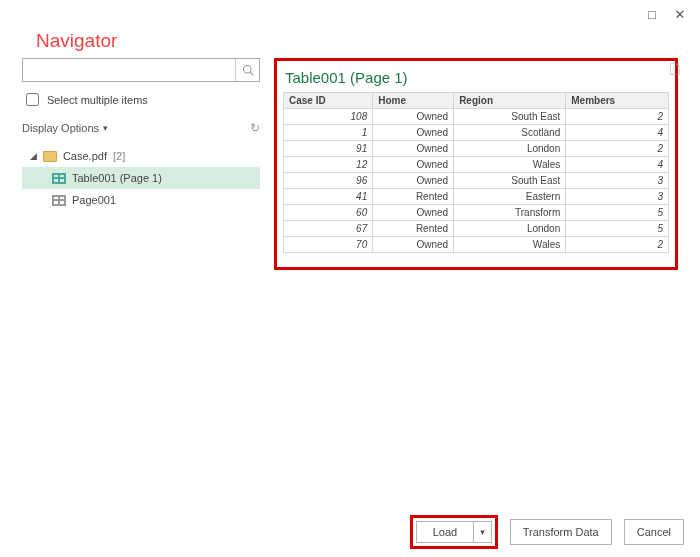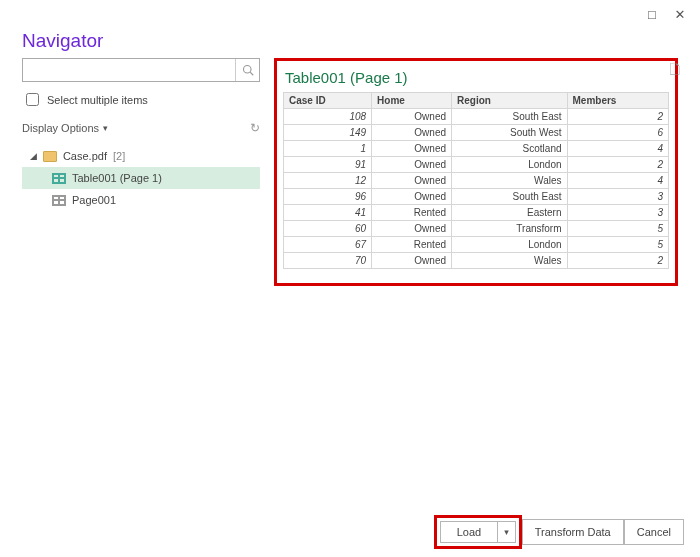--- a/index.html
+++ b/index.html
@@ -1,19 +1,19 @@
 <!DOCTYPE html>
 <html><head>
 <meta charset="utf-8">
 <style>
 * { box-sizing: border-box; font-family: "Segoe UI", Arial, sans-serif; }
 body { margin: 0; background: #fff; width: 700px; height: 557px; position: relative; font-size: 11px; color: #444; }
 .titlebar { height: 28px; display: flex; justify-content: flex-end; align-items: center; padding-right: 6px; }
 .titlebar span { width: 28px; text-align: center; font-size: 13px; color: #555; }
-.header { padding: 2px 22px 6px; font-size: 19px; color: #6d28d9; font-weight: 400; }
+.header { padding: 2px 36px 6px; font-size: 19px; color: #ef4444; font-weight: 400; }
 .body { display: flex; padding: 0 22px; }
 .left { width: 238px; flex-shrink: 0; }
 .searchwrap { display: flex; border: 1px solid #aaa; height: 24px; }
 .searchwrap input { flex: 1; border: none; outline: none; padding: 0 4px; font-size: 11px; }
 .searchbtn { width: 24px; display: flex; align-items: center; justify-content: center; border-left: 1px solid #ccc; color: #999; }
 .checkrow { display: flex; align-items: center; gap: 5px; margin: 8px 0 8px 0; }
 .checkrow input { width: 13px; height: 13px; }
 .dispopt { display: flex; align-items: center; justify-content: space-between; height: 22px; color: #555; }
 .dispopt .lbl { display: flex; align-items: center; gap: 4px; }
 .tree { margin-top: 6px; }
@@ -30,21 +30,21 @@
 .caret { color: #555; font-size: 9px; }
 .right { flex: 1; padding-left: 14px; position: relative; }
 .previewbox { border: 3px solid #d40000; padding: 6px 6px 14px 6px; }
 .previewtitle { color: #1a7a4a; font-size: 15px; margin: 2px 0 6px 2px; }
 .datatable { border-collapse: collapse; width: 100%; font-size: 10px; }
 .datatable th, .datatable td { border: 1px solid #d6d6d6; padding: 2px 5px; height: 16px; }
 .datatable th { background: #f1f1f1; font-weight: 600; text-align: left; }
 .datatable td.num { text-align: right; font-style: italic; }
 .datatable td.txt { text-align: right; }
 .refresh-right { position: absolute; right: -2px; top: 2px; color: #888; font-size: 13px; }
-.footer { position: absolute; bottom: 8px; right: 16px; display: flex; align-items: center; }
+.footer { position: absolute; bottom: 8px; right: 16px; display: flex; align-items: center; gap: 12px; }
 .loadgrp { display: flex; border: 3px solid #d40000; padding: 3px; }
 .btn { border: 1px solid #b5b5b5; background: #fff; height: 22px; padding: 12px 12px; display: flex; align-items: center; font-size: 11px; }
 .loadbtn { padding: 0 16px; }
 .loaddd { border-left: none; padding: 0 6px; }
 .water { position: absolute; bottom: 24px; right: 16px; color: #bbb; font-size: 10px; }
 .small-refresh { color: #999; font-size: 12px; }
 </style>
 </head>
 <body>
 
@@ -121,26 +121,20 @@
             </tr>
           </thead>
         <tbody id="tbody">
             <tr>
               <td class="num">108</td>
               <td class="txt">Owned</td>
               <td class="txt">South East</td>
               <td class="num">2</td>
             </tr>
             <tr>
-              <td class="num">149</td>
-              <td class="txt">Owned</td>
-              <td class="txt">South West</td>
-              <td class="num">6</td>
-            </tr>
-            <tr>
               <td class="num">1</td>
               <td class="txt">Owned</td>
               <td class="txt">Scotland</td>
               <td class="num">4</td>
             </tr>
             <tr>
               <td class="num">91</td>
               <td class="txt">Owned</td>
               <td class="txt">London</td>
               <td class="num">2</td>

